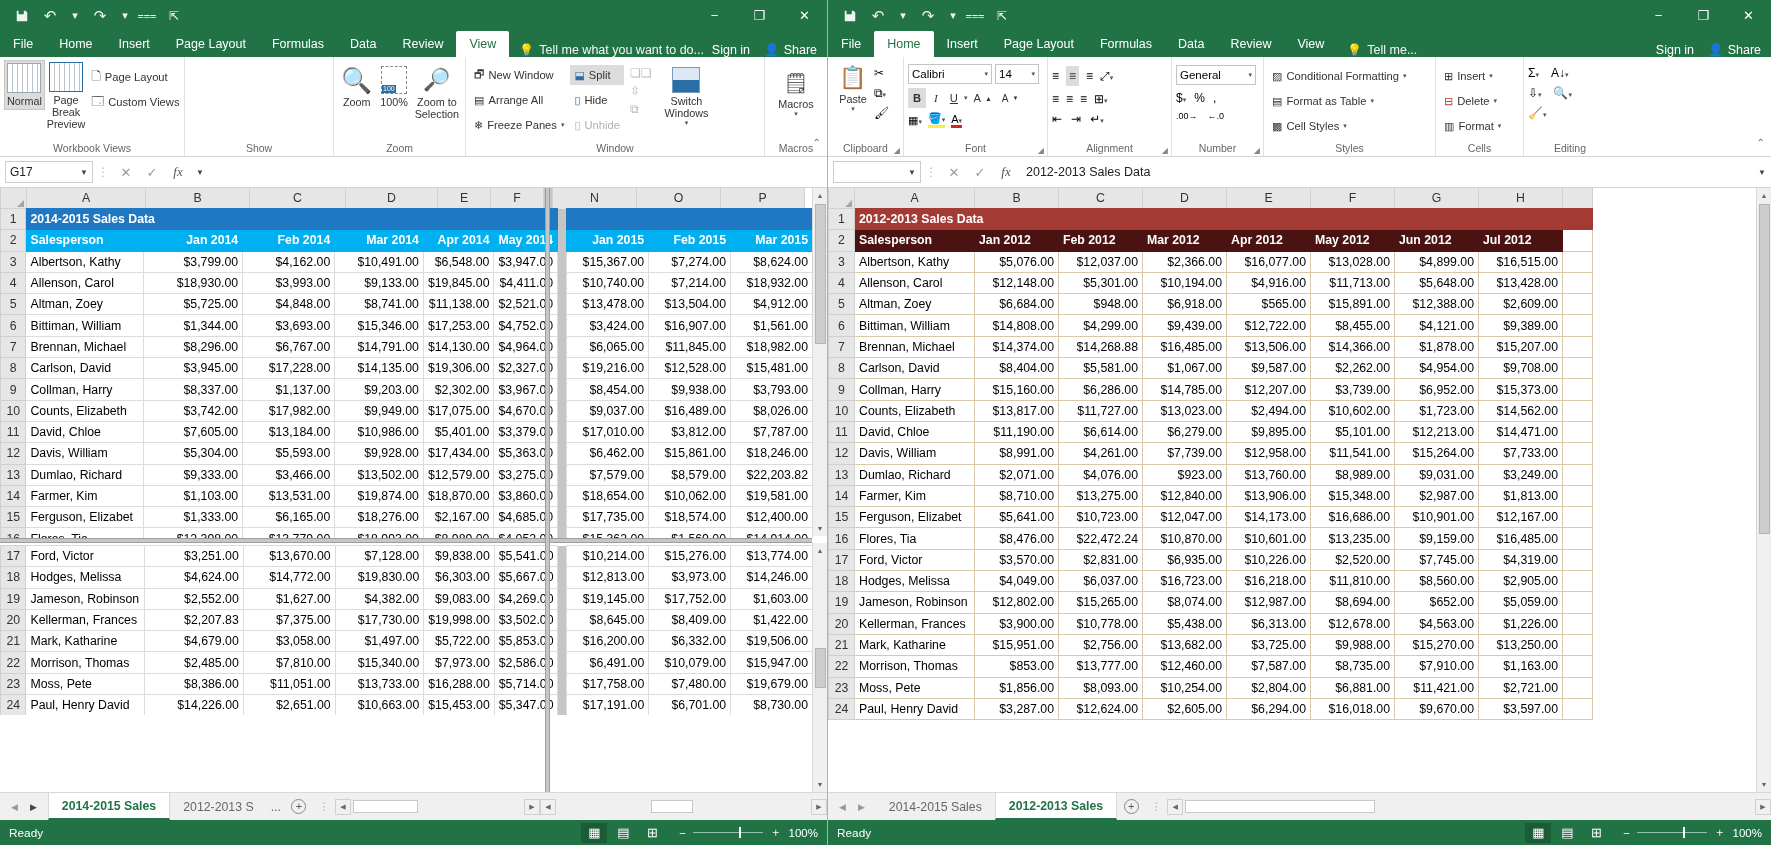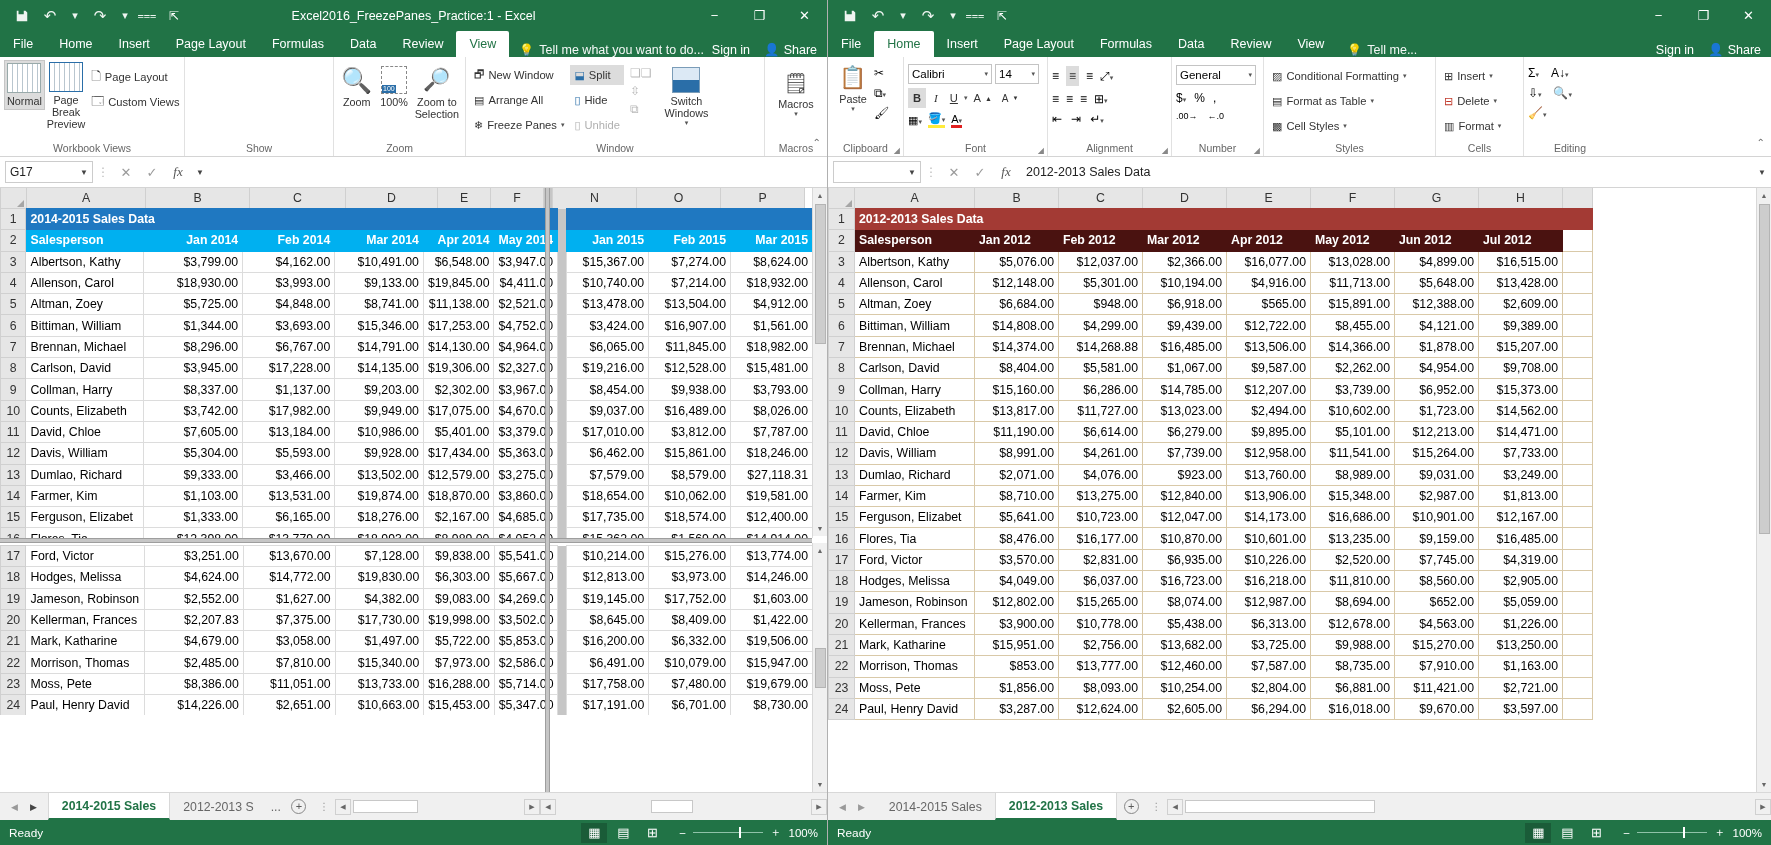--- a/index.html
+++ b/index.html
@@ -171,21 +171,20 @@
           <svg width="14" height="14" viewBox="0 0 16 16">
               <path fill="#fff" d="M2 2h10l2 2v10H2V2zm2 0v4h6V2H4zm1 7h6v5H5V9z"></path>
             </svg>
         </div>
         <div class="qat-btn">↶</div>
         <div class="qat-btn small">▾</div>
         <div class="qat-btn">↷</div>
         <div class="qat-btn small">▾</div>
         <div class="qat-btn small">⩶</div>
       </div>
-      <div class="title-txt">Excel2016_FreezePanes_Practice:1 - Excel</div>
       <div class="ribbon-up">⇱</div>
       <div class="winctl">
         <div>−</div>
         <div>❐</div>
         <div>✕</div>
       </div>
     </div>
 
     <div class="tabbar">
       <div class="tab">File</div>
@@ -506,21 +505,21 @@
                 <td class="rowhdr">13</td>
                 <td class="cell name" style="width:119px">Dumlao, Richard</td>
                 <td class="cell" style="width:104px">$9,333.00</td>
                 <td class="cell" style="width:96px">$3,466.00</td>
                 <td class="cell" style="width:92px">$13,502.00</td>
                 <td class="cell" style="width:53px">$12,579.00</td>
                 <td class="cell" style="width:53px">$3,275.00</td>
                 <td style="width:6px;background:#c6c6c6;border:none;"></td>
                 <td class="cell" style="width:84px">$7,579.00</td>
                 <td class="cell" style="width:84px">$8,579.00</td>
-                <td class="cell" style="width:84px">$27,118.31</td>
+                <td class="cell" style="width:84px">$22,203.82</td>
               </tr>
               <tr>
                 <td class="rowhdr">14</td>
                 <td class="cell name" style="width:119px">Farmer, Kim</td>
                 <td class="cell" style="width:104px">$1,103.00</td>
                 <td class="cell" style="width:96px">$13,531.00</td>
                 <td class="cell" style="width:92px">$19,874.00</td>
                 <td class="cell" style="width:53px">$18,870.00</td>
                 <td class="cell" style="width:53px">$3,860.00</td>
                 <td style="width:6px;background:#c6c6c6;border:none;"></td>
@@ -1136,21 +1135,21 @@
                 <td class="cell red" style="width:84px">$14,173.00</td>
                 <td class="cell red" style="width:84px">$16,686.00</td>
                 <td class="cell red" style="width:84px">$10,901.00</td>
                 <td class="cell red" style="width:84px">$12,167.00</td>
                 <td class="cell red" style="width:30px"></td>
               </tr>
               <tr>
                 <td class="rowhdr">16</td>
                 <td class="cell red name" style="width:120px">Flores, Tia</td>
                 <td class="cell red" style="width:84px">$8,476.00</td>
-                <td class="cell red" style="width:84px">$16,177.00</td>
+                <td class="cell red" style="width:84px">$22,472.24</td>
                 <td class="cell red" style="width:84px">$10,870.00</td>
                 <td class="cell red" style="width:84px">$10,601.00</td>
                 <td class="cell red" style="width:84px">$13,235.00</td>
                 <td class="cell red" style="width:84px">$9,159.00</td>
                 <td class="cell red" style="width:84px">$16,485.00</td>
                 <td class="cell red" style="width:30px"></td>
               </tr>
               <tr>
                 <td class="rowhdr">17</td>
                 <td class="cell red name" style="width:120px">Ford, Victor</td>

